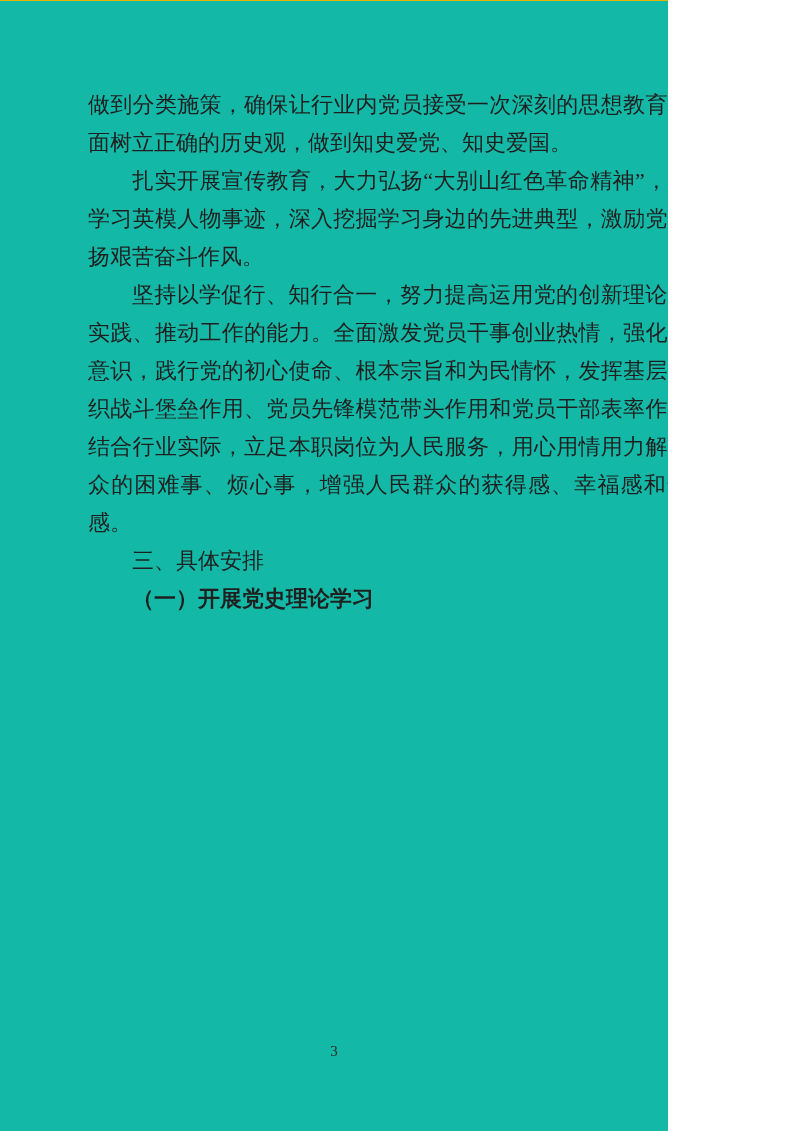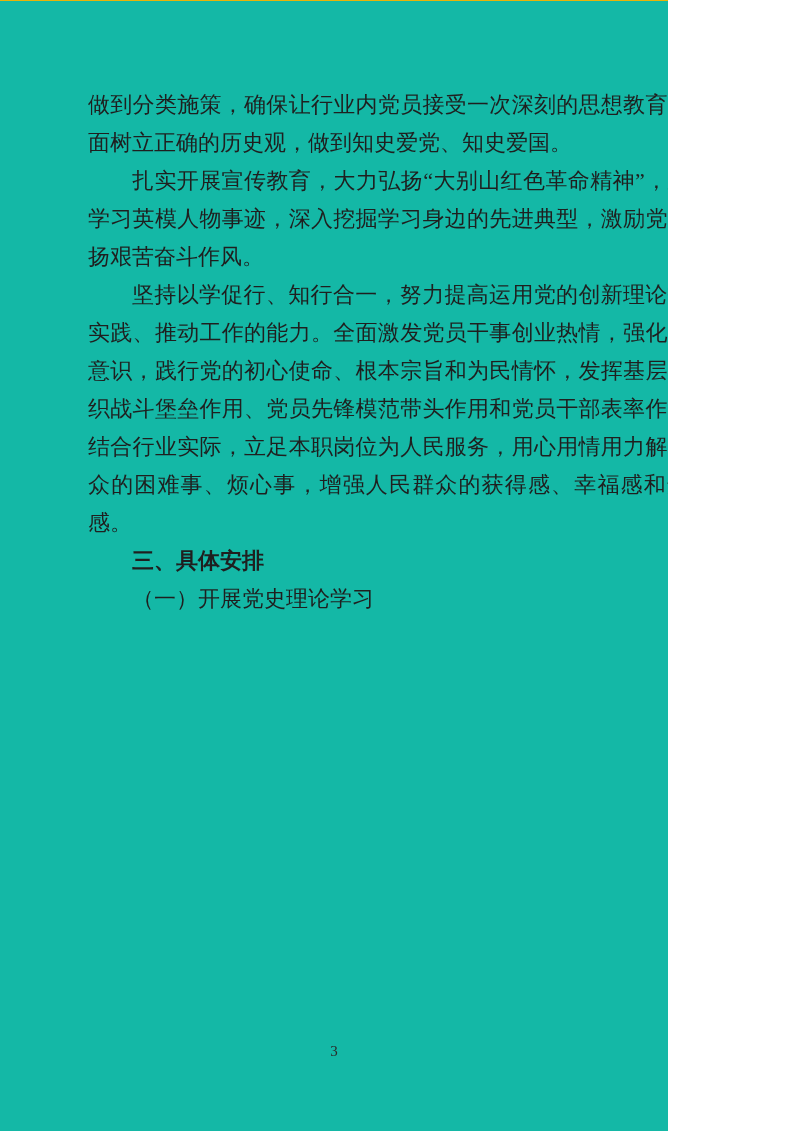--- a/index.html
+++ b/index.html
@@ -31,25 +31,25 @@
   .content p {
     margin: 0;
     padding: 0;
     text-indent: 2em;
     word-break: break-all;
   }
   .content p.noindent {
     text-indent: 0;
   }
   .heading-1 {
-    font-weight: bold;
+    font-weight: normal;
     font-family: "Liberation Sans", "DejaVu Sans", sans-serif;
   }
   .heading-2 {
-    font-weight: normal;
+    font-weight: bold;
     font-family: "Liberation Serif", "DejaVu Serif", serif;
   }
   .page-number {
     position: absolute;
     top: 1040px;
     left: 0;
     width: 100%;
     text-align: center;
     font-family: "Liberation Serif", "DejaVu Serif", serif;
     font-size: 15px;

